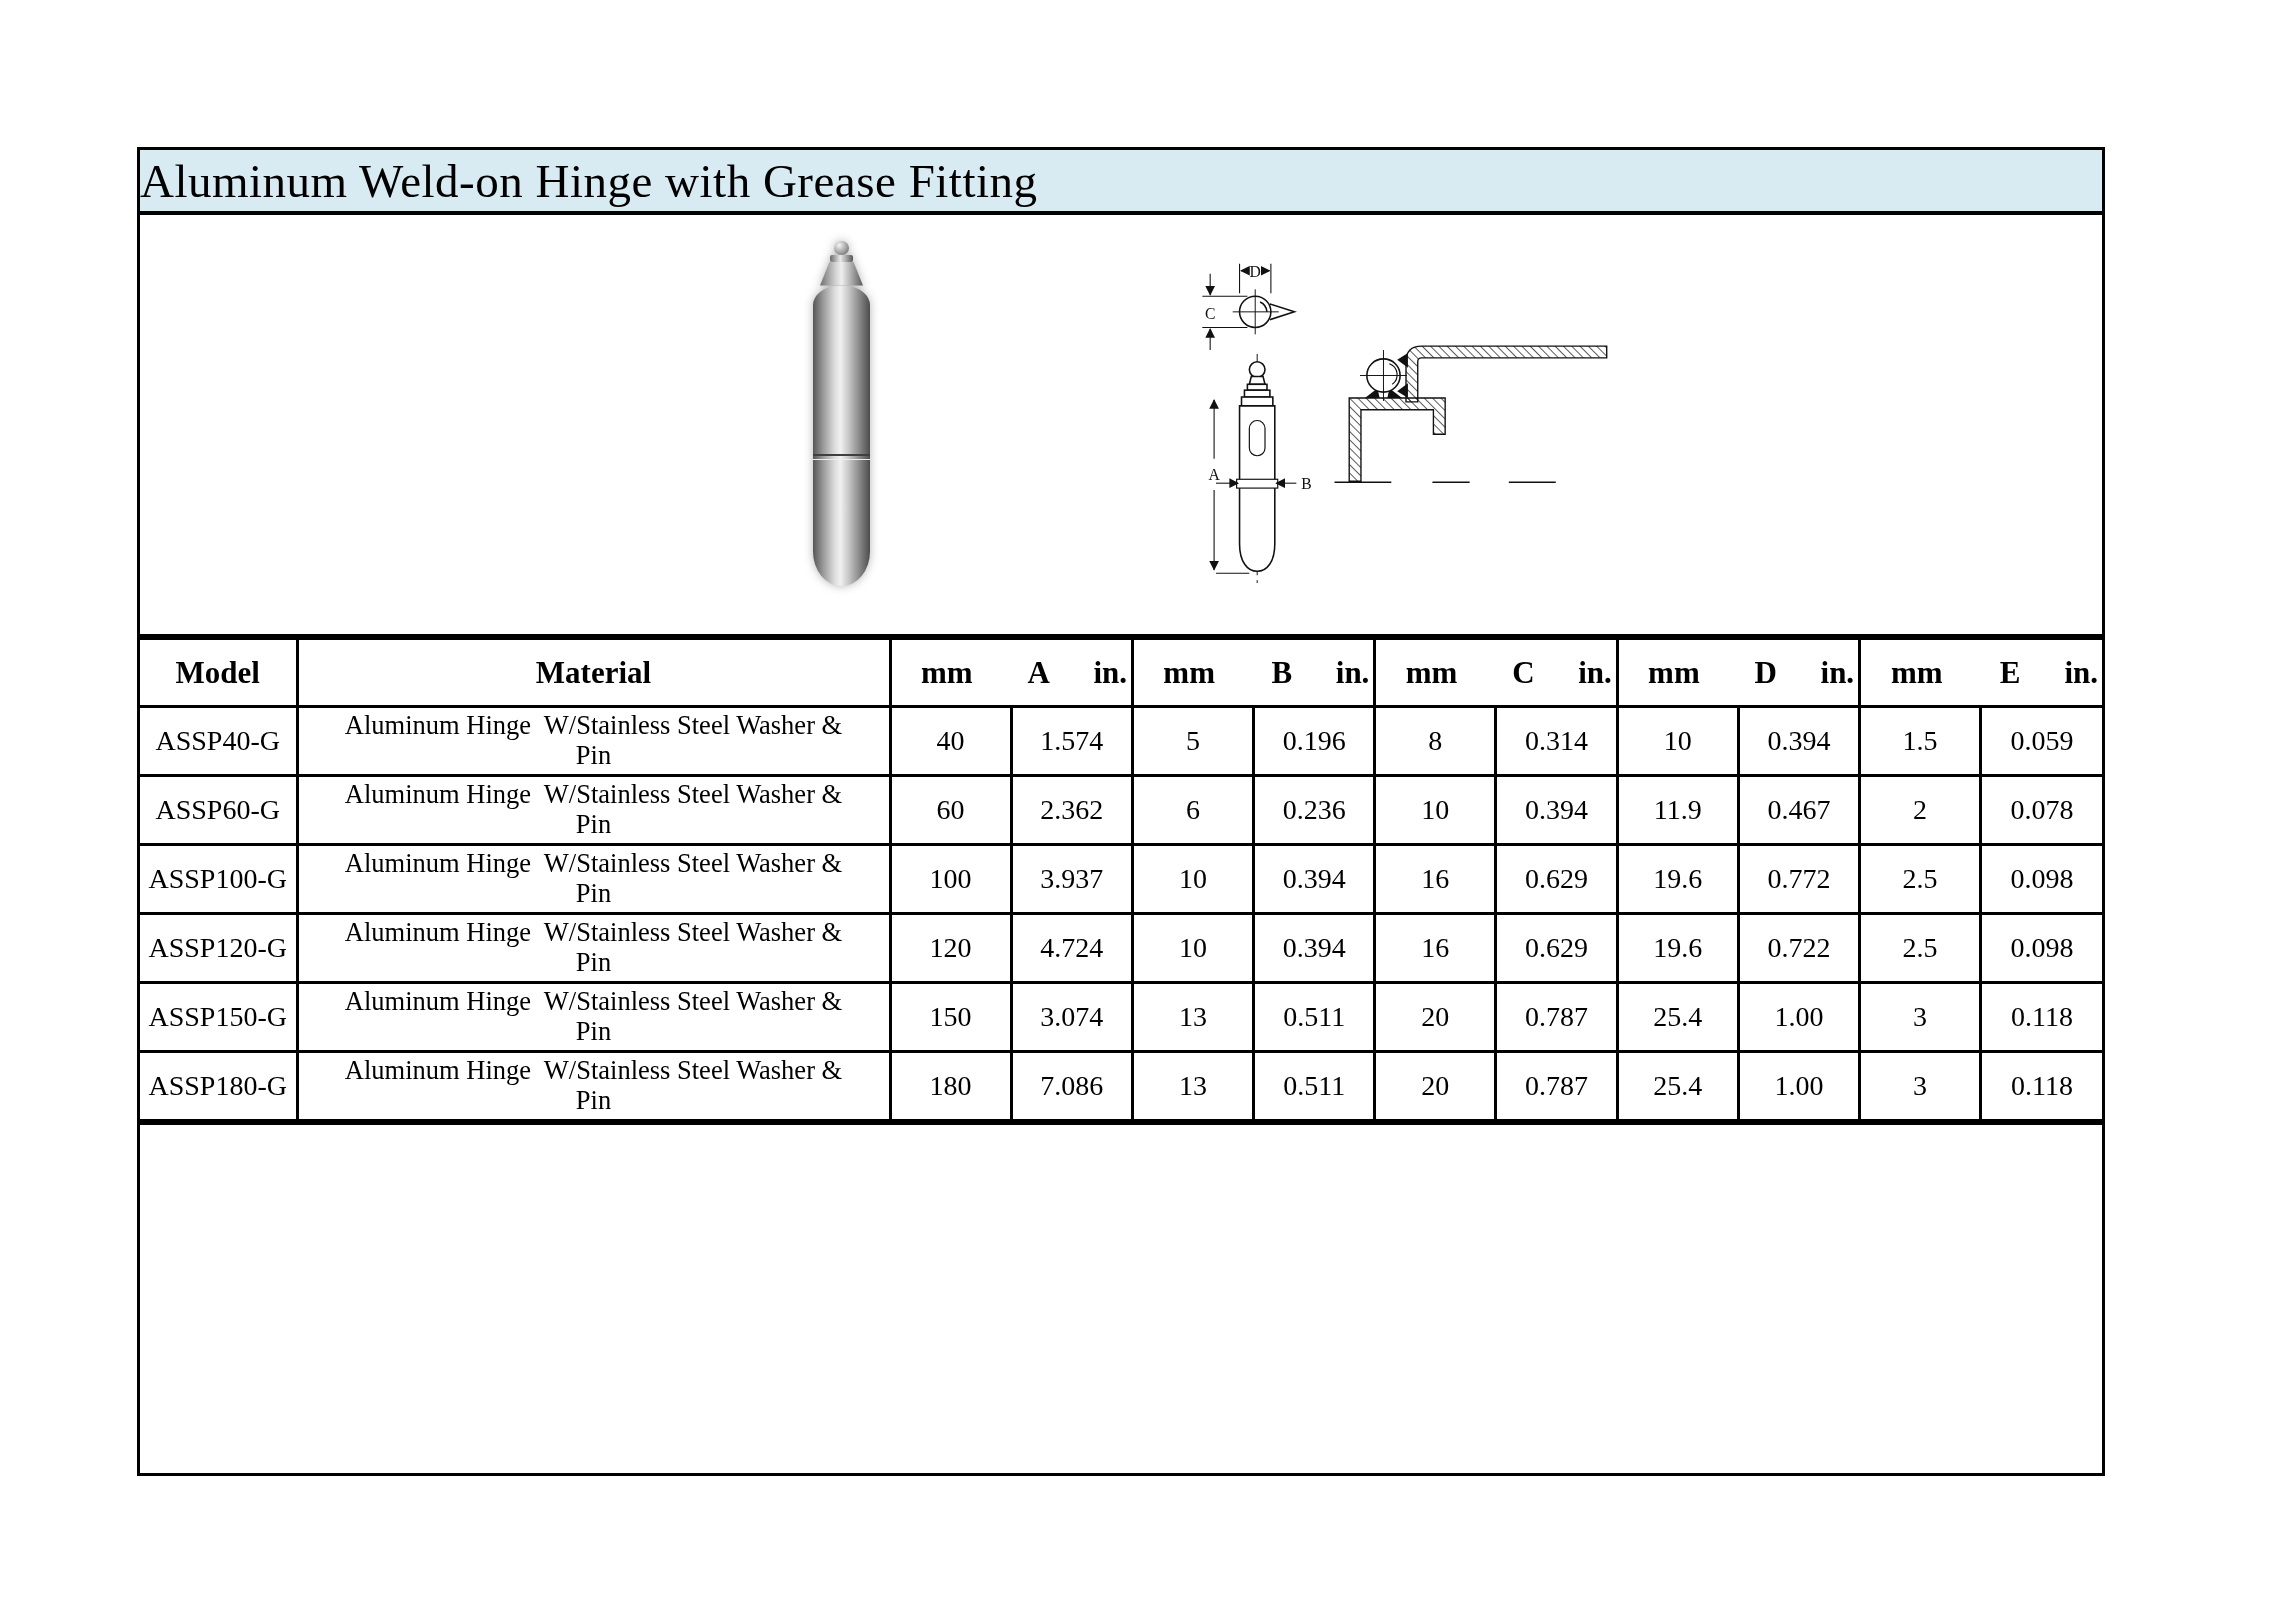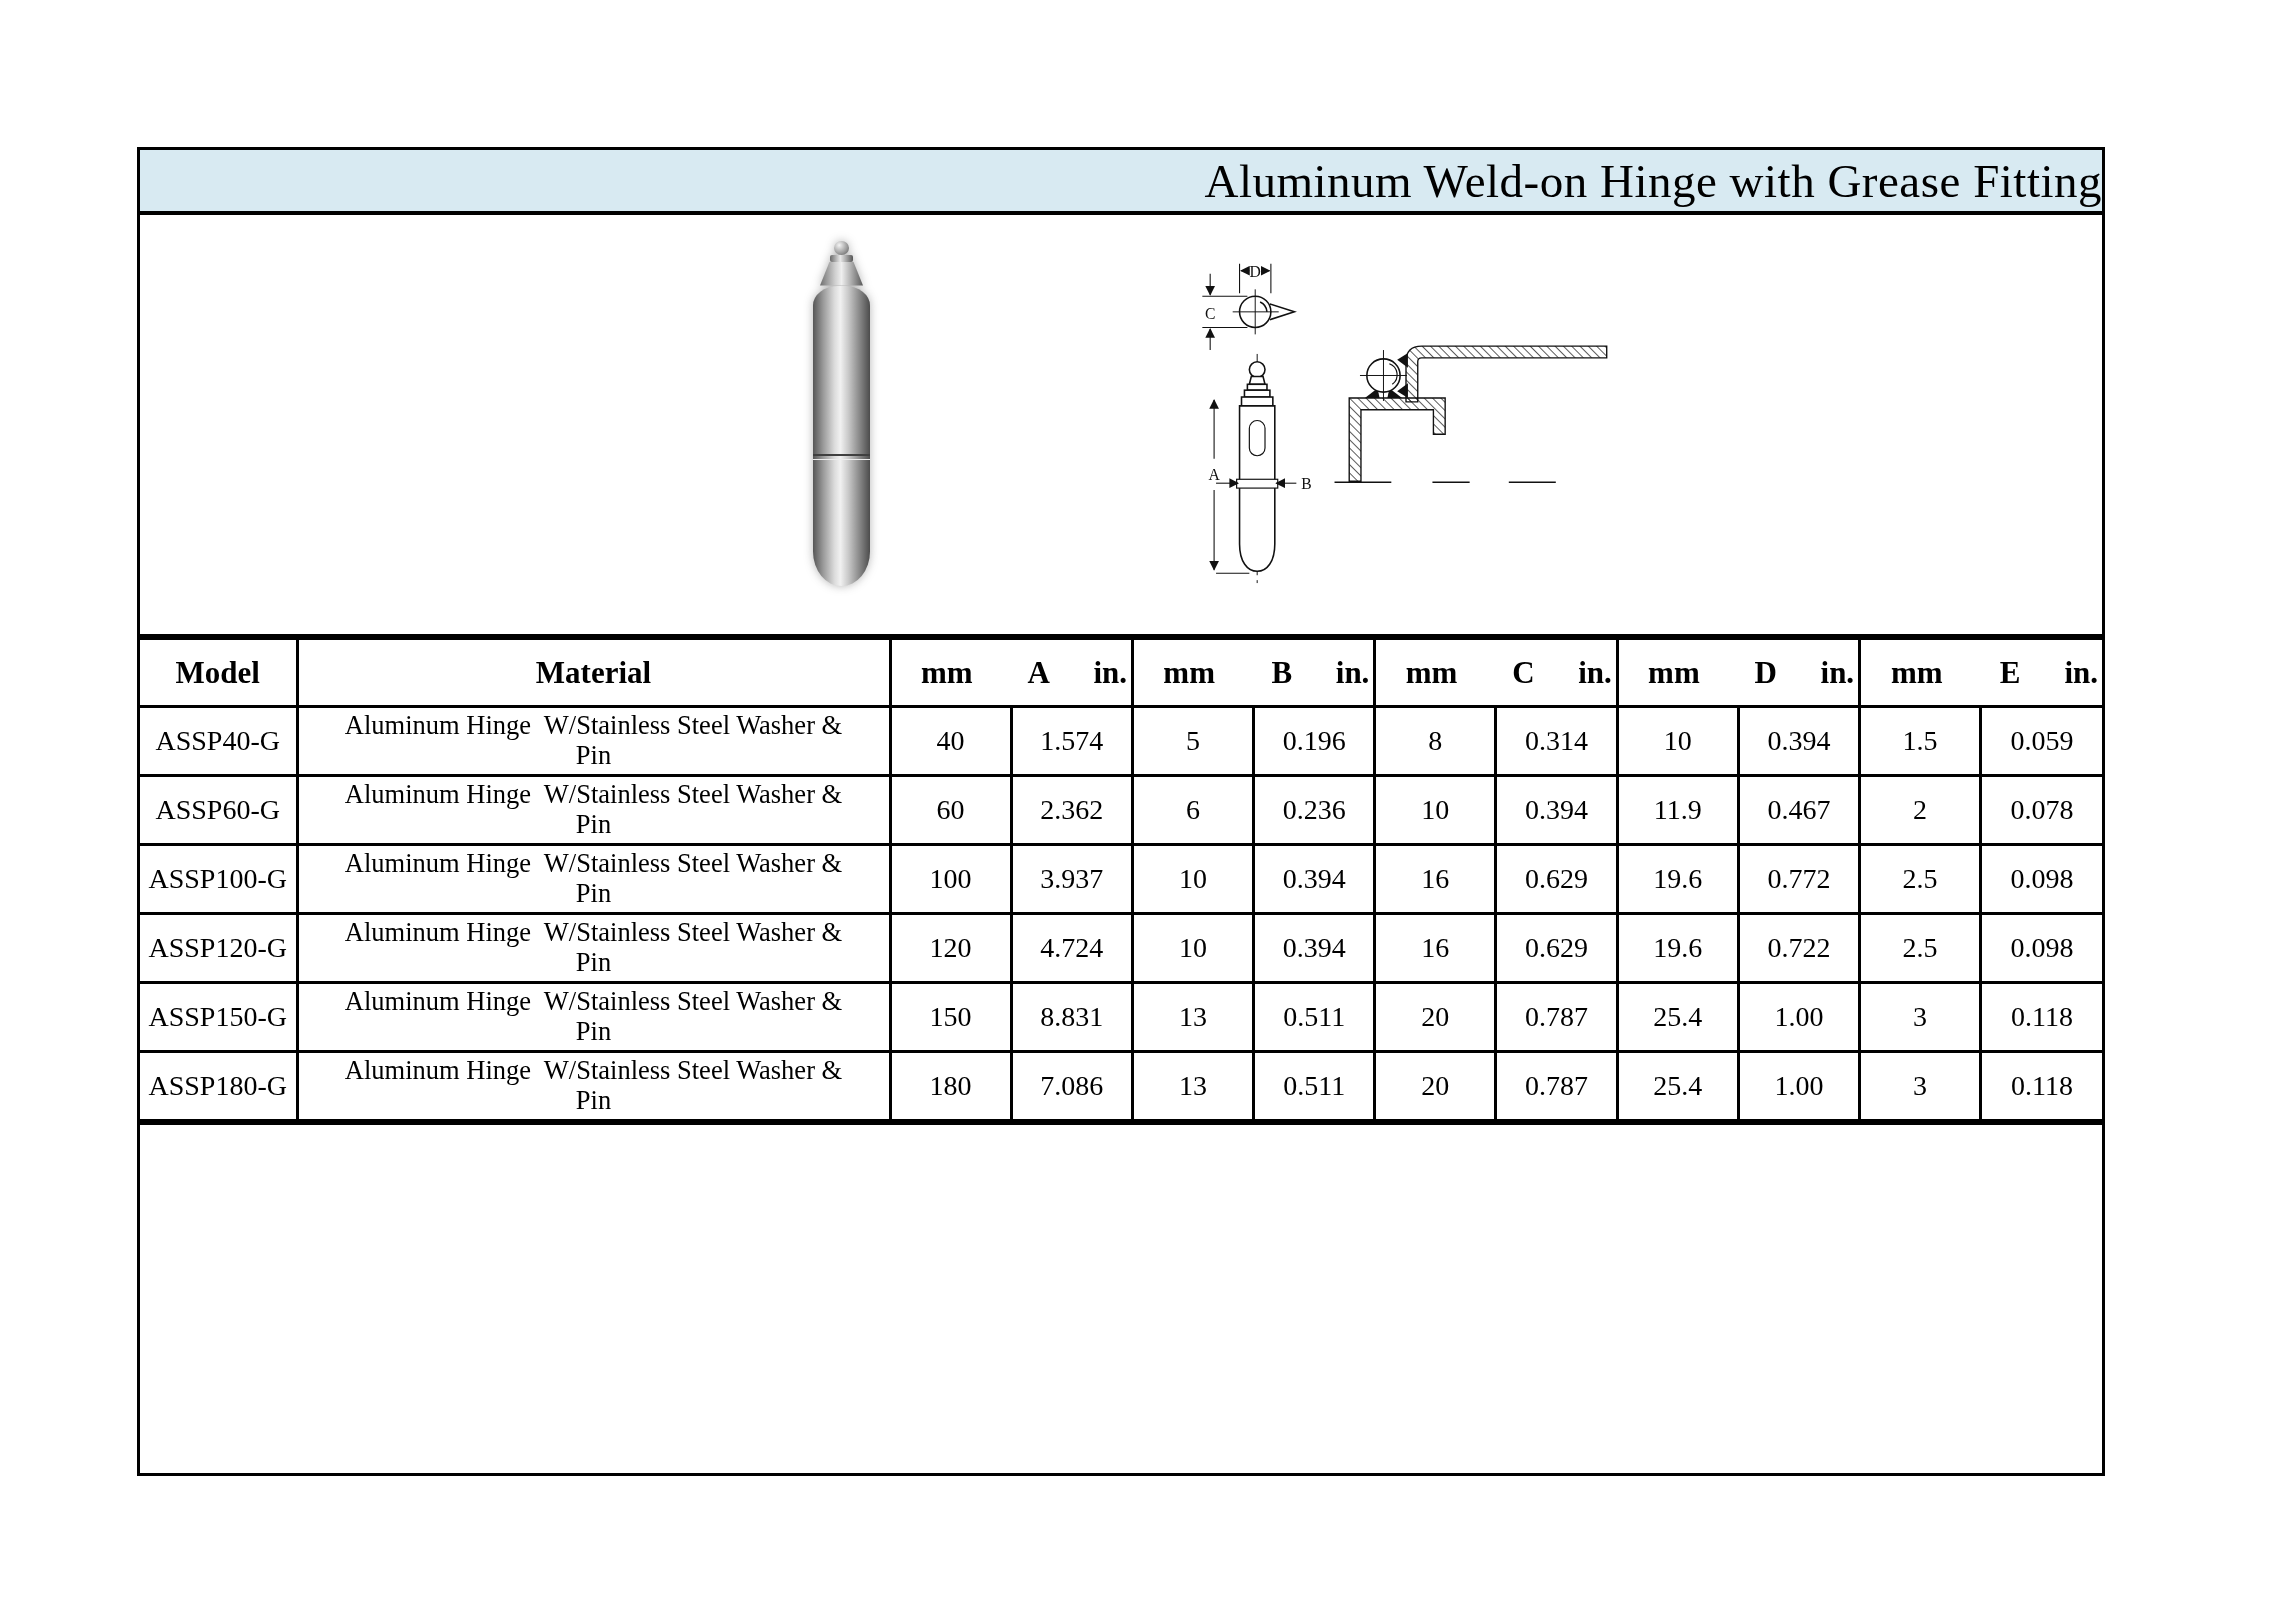--- a/index.html
+++ b/index.html
@@ -11,21 +11,21 @@
   }
   .doc-box {
     position:absolute; left:137px; top:147px;
     width:1968px; height:1329px;
     border:3.9px solid #000; box-sizing:border-box;
     background:#fff;
   }
   .title-bar {
     height:61px; background:#d8eaf2;
     border-bottom:4.9px solid #000;
-    display:flex; align-items:center; justify-content:flex-end;
+    display:flex; align-items:center; justify-content:flex-start;
     font-size:47px; letter-spacing:0.5px;
   }
   .figure-area {
     position:relative; height:419px; background:#fff;
     border-bottom:6.9px solid #000; overflow:hidden;
   }
 
   
   .hinge-photo {
     position:absolute; left:670px; top:25.5px; width:63px; height:345px;
@@ -290,21 +290,21 @@
           <td>19.6</td>
           <td>0.722</td>
           <td>2.5</td>
           <td>0.098</td>
         </tr>
         <tr>
           <td class="model">ASSP150-G</td>
           <td class="material">Aluminum Hinge  W/Stainless Steel Washer &amp;
 Pin</td>
           <td>150</td>
-          <td>8.831</td>
+          <td>3.074</td>
           <td>13</td>
           <td>0.511</td>
           <td>20</td>
           <td>0.787</td>
           <td>25.4</td>
           <td>1.00</td>
           <td>3</td>
           <td>0.118</td>
         </tr>
         <tr>

